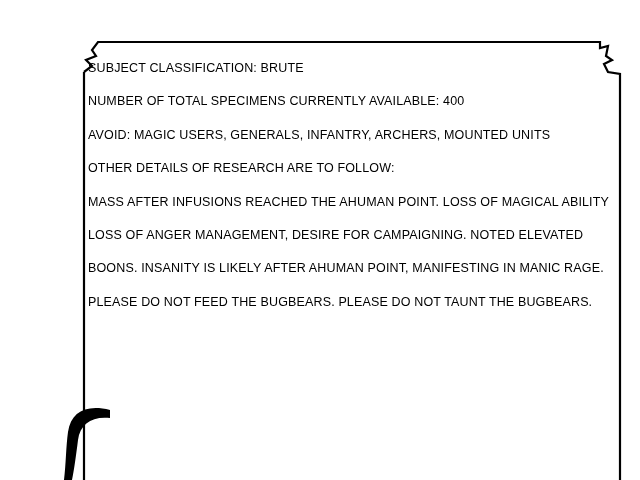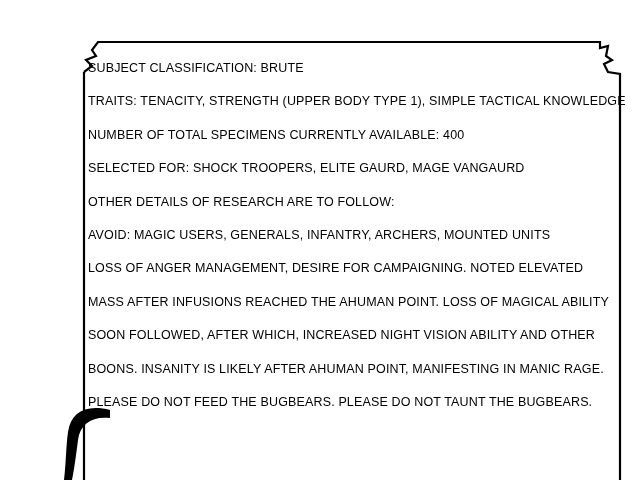--- a/index.html
+++ b/index.html
@@ -50,25 +50,22 @@
   <svg id="border-svg" viewBox="0 0 640 480">
 
     <path d="M 84 72 L 92 66 L 86 60 L 96 56 L 92 50 L 98 42 L 600 42 L 600 48 L 608 46 L 606 56 L 612 60 L 604 64 L 608 72 L 620 74 L 620 480" fill="none" stroke="#000000" stroke-width="2.2" stroke-linejoin="miter"></path>
     <path d="M 84 72 L 84 480" fill="none" stroke="#000000" stroke-width="2.2"></path>
 
     <path d="M 110 418 C 92 416 80 424 78 440 C 76 456 74 470 72 480 L 64 480 C 66 464 66 446 68 432 C 71 412 86 404 110 410 Z" fill="#000000"></path>
   </svg>
 
   <div id="text-block">
     <div class="doc-line">SUBJECT CLASSIFICATION: BRUTE</div>
-    <div class="doc-line">TRAITS: TENACITY, STRENGTH (UPPER BODY TYPE 1), SIMPLE TACTICAL KNOWLEDGE</div>
     <div class="doc-line">NUMBER OF TOTAL SPECIMENS CURRENTLY AVAILABLE: 400</div>
-    <div class="doc-line">SELECTED FOR: SHOCK TROOPERS, ELITE GAURD, MAGE VANGAURD</div>
+    <div class="doc-line">AVOID: MAGIC USERS, GENERALS, INFANTRY, ARCHERS, MOUNTED UNITS</div>
     <div class="doc-line">OTHER DETAILS OF RESEARCH ARE TO FOLLOW:</div>
-    <div class="doc-line">AVOID: MAGIC USERS, GENERALS, INFANTRY, ARCHERS, MOUNTED UNITS</div>
+    <div class="doc-line">MASS AFTER INFUSIONS REACHED THE AHUMAN POINT. LOSS OF MAGICAL ABILITY</div>
     <div class="doc-line">LOSS OF ANGER MANAGEMENT, DESIRE FOR CAMPAIGNING. NOTED ELEVATED</div>
-    <div class="doc-line">MASS AFTER INFUSIONS REACHED THE AHUMAN POINT. LOSS OF MAGICAL ABILITY</div>
-    <div class="doc-line">SOON FOLLOWED, AFTER WHICH, INCREASED NIGHT VISION ABILITY AND OTHER</div>
     <div class="doc-line">BOONS. INSANITY IS LIKELY AFTER AHUMAN POINT, MANIFESTING IN MANIC RAGE.</div>
     <div class="doc-line">PLEASE DO NOT FEED THE BUGBEARS. PLEASE DO NOT TAUNT THE BUGBEARS.</div>
   </div>
 
 </div>
 
 </body></html>

